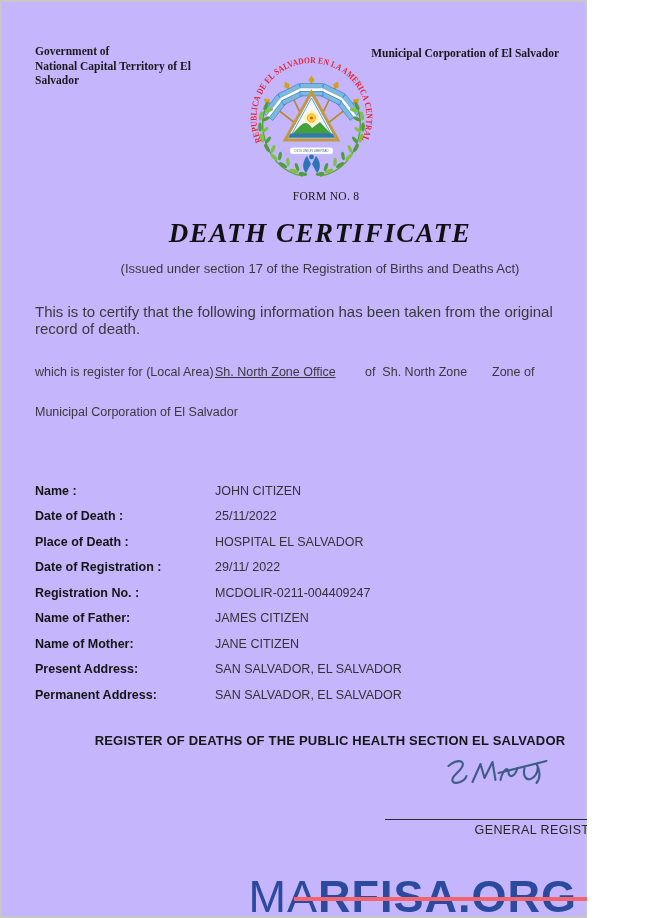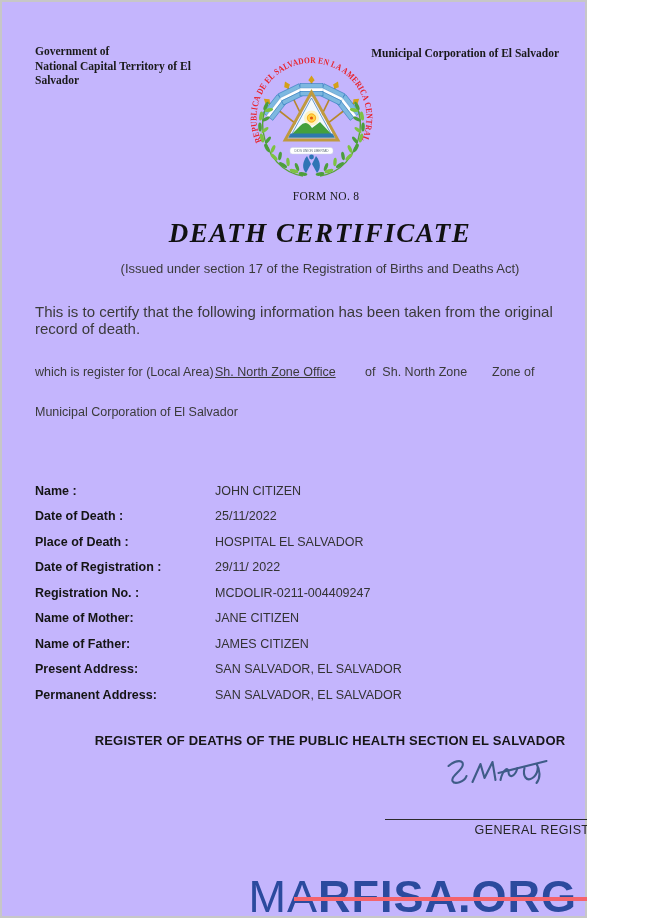--- a/index.html
+++ b/index.html
@@ -185,26 +185,26 @@
     </div>
     <div class="field-row">
       <span class="field-label">Date of Registration :</span>
       <span class="field-value">29/11/ 2022</span>
     </div>
     <div class="field-row">
       <span class="field-label">Registration No. :</span>
       <span class="field-value">MCDOLIR-0211-004409247</span>
     </div>
     <div class="field-row">
+      <span class="field-label">Name of Father:</span>
+      <span class="field-value">JAMES CITIZEN</span>
+    </div>
+    <div class="field-row">
       <span class="field-label">Name of Mother:</span>
       <span class="field-value">JANE CITIZEN</span>
-    </div>
-    <div class="field-row">
-      <span class="field-label">Name of Father:</span>
-      <span class="field-value">JAMES CITIZEN</span>
     </div>
     <div class="field-row">
       <span class="field-label">Present Address:</span>
       <span class="field-value">SAN SALVADOR, EL SALVADOR</span>
     </div>
     <div class="field-row">
       <span class="field-label">Permanent Address:</span>
       <span class="field-value">SAN SALVADOR, EL SALVADOR</span>
     </div>
   </div>

